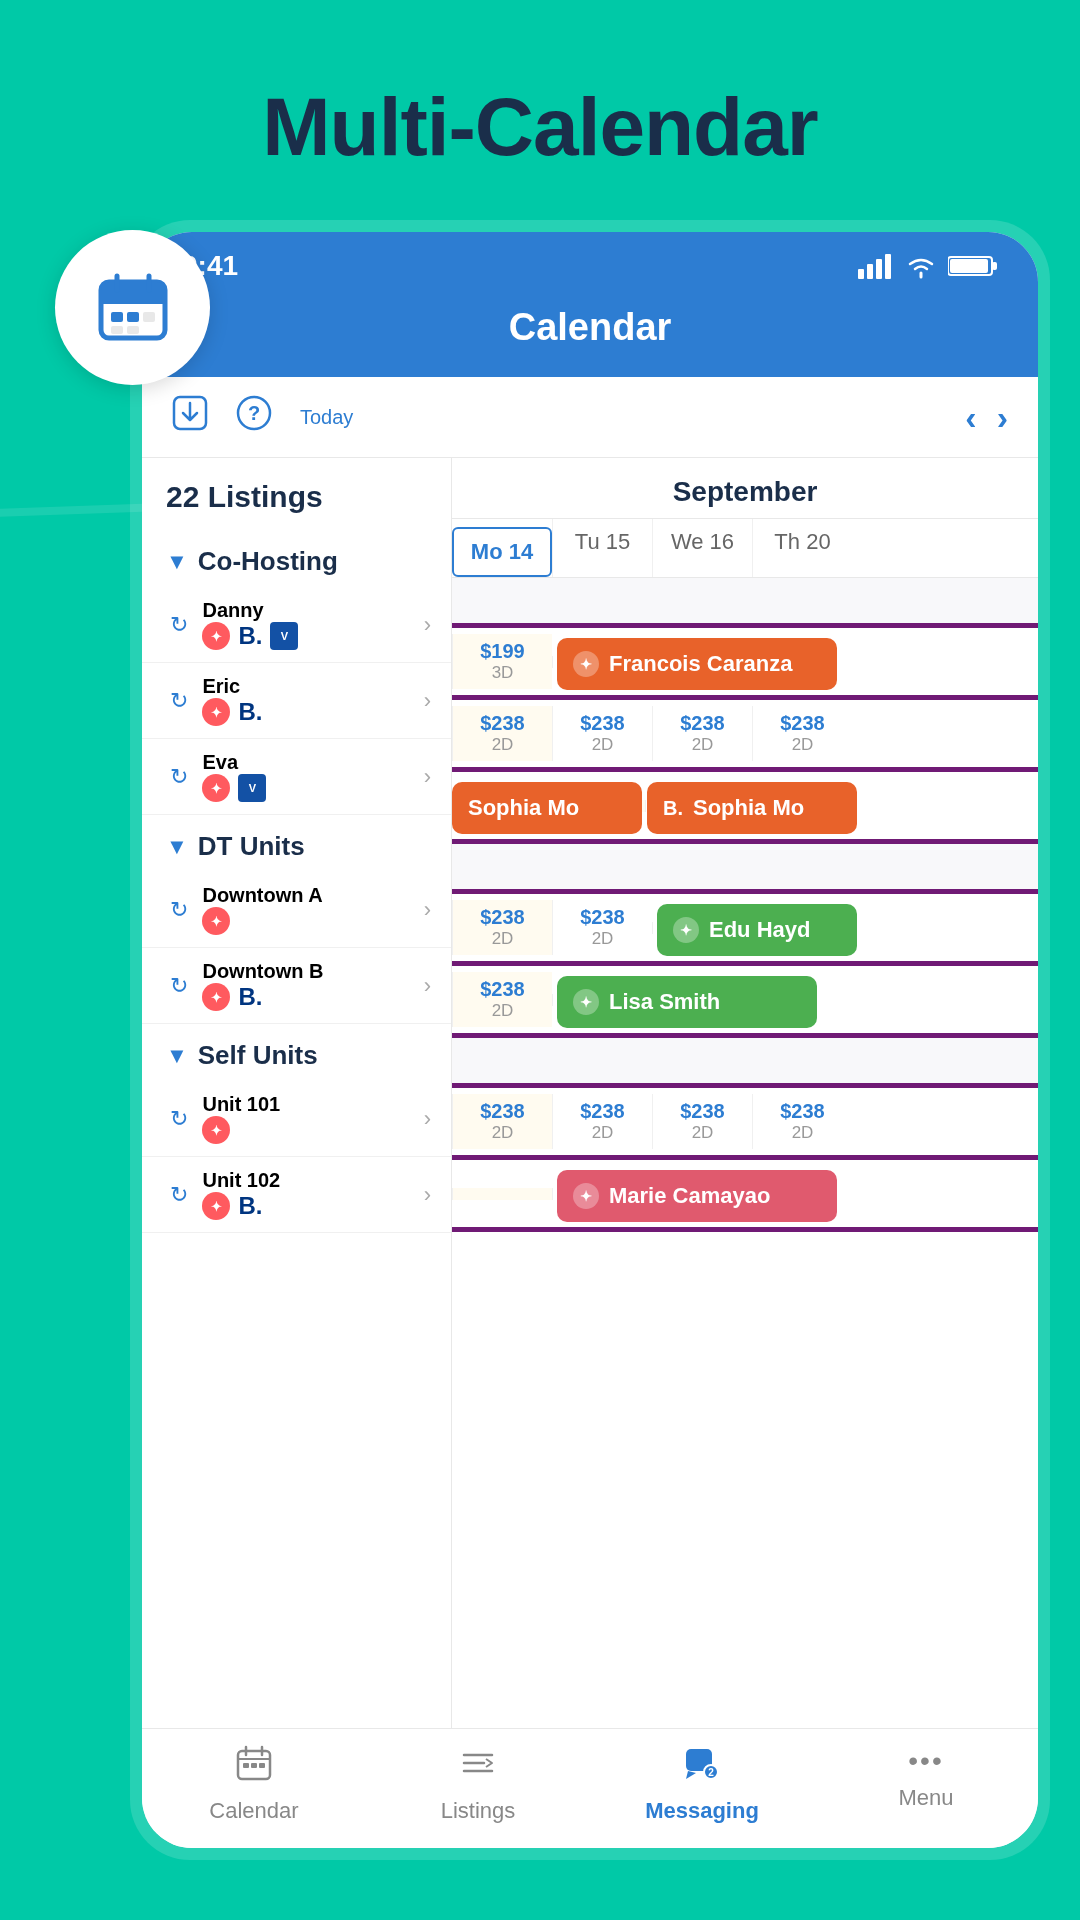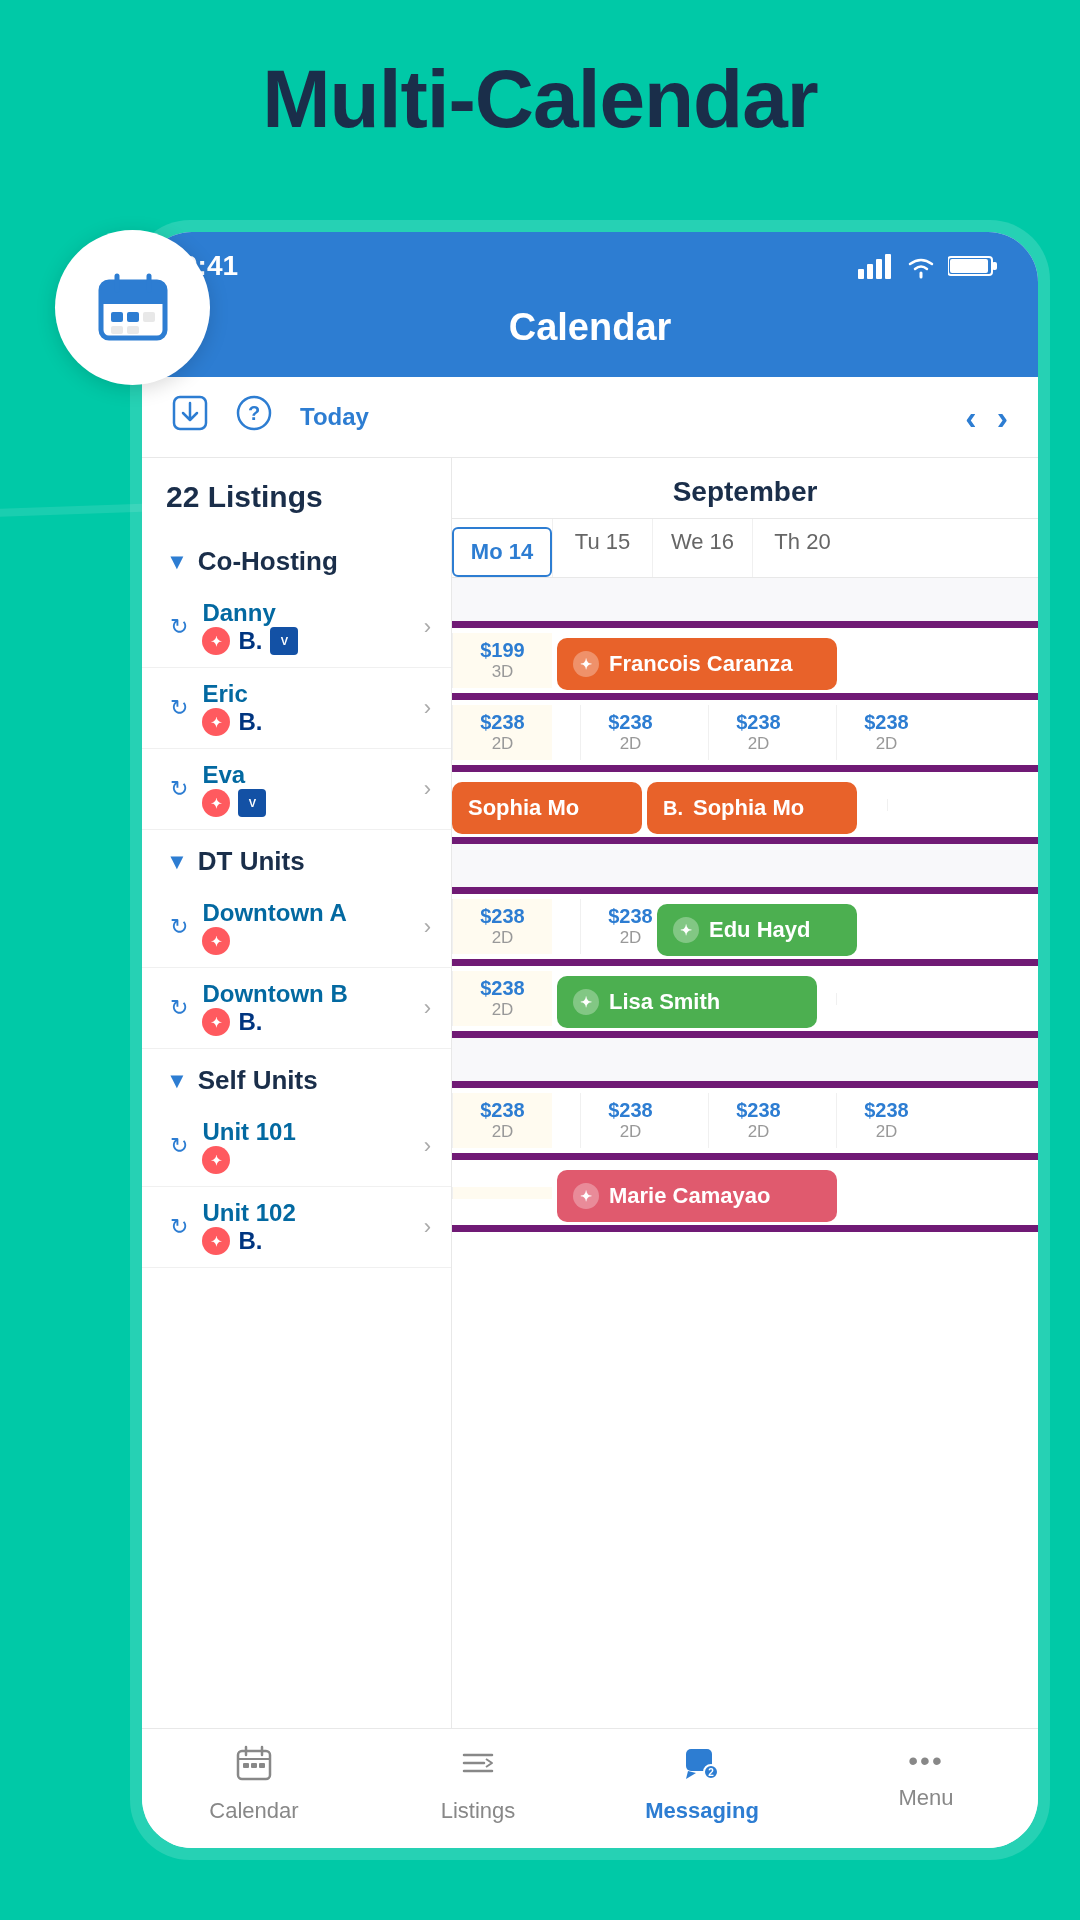--- a/index.html
+++ b/index.html
@@ -12,21 +12,21 @@
       overflow: hidden;
       position: relative;
     }
 
     
     .page-title {
       text-align: center;
       color: #1a2e4a;
       font-size: 82px;
       font-weight: 800;
-      padding-top: 52px;
+      padding-top: 80px;
       letter-spacing: -1px;
     }
 
     
     .float-icon {
       position: absolute;
       top: 230px;
       left: 55px;
       width: 155px;
       height: 155px;
@@ -107,22 +107,22 @@
     .toolbar {
       background: white;
       display: flex;
       align-items: center;
       padding: 18px 30px;
       gap: 28px;
       border-bottom: 1px solid #e8e8e8;
     }
     .toolbar-today {
       color: #2d7dd2;
-      font-size: 24px;
-      font-weight: 700;
+      font-size: 20px;
+      font-weight: 400;
     }
     .toolbar-nav {
       display: flex;
       gap: 20px;
       margin-left: auto;
     }
     .toolbar-nav span {
       color: #2d7dd2;
       font-size: 28px;
       font-weight: 600;
@@ -169,23 +169,23 @@
       padding: 12px 20px 12px 28px;
       border-bottom: 1px solid #f0f0f0;
       gap: 8px;
     }
     .listing-row .sync-icon {
       color: #2d7dd2;
       font-size: 22px;
       margin-right: 6px;
     }
     .listing-name {
-      font-size: 24px;
+      font-size: 20px;
       font-weight: 600;
-      color: #0369a1;
+      color: #000000;
       flex: 1;
     }
     .listing-platforms {
       display: flex;
       align-items: center;
       gap: 8px;
       flex-wrap: wrap;
     }
     .platform-airbnb {
       width: 28px;
@@ -260,23 +260,22 @@
 
     
     .cal-rows {
       flex: 1;
       overflow-y: auto;
     }
     .cal-row {
       display: flex;
       align-items: center;
       min-height: 70px;
-      border-bottom: 7px solid #701a75;
+      border-bottom: 5px solid #701a75;
       position: relative;
-      gap: 28px;
     }
     .cal-row.section-row {
       min-height: 44px;
       background: #f8f8fa;
     }
     .cal-cell {
       min-width: 100px;
       height: 100%;
       display: flex;
       flex-direction: column;

